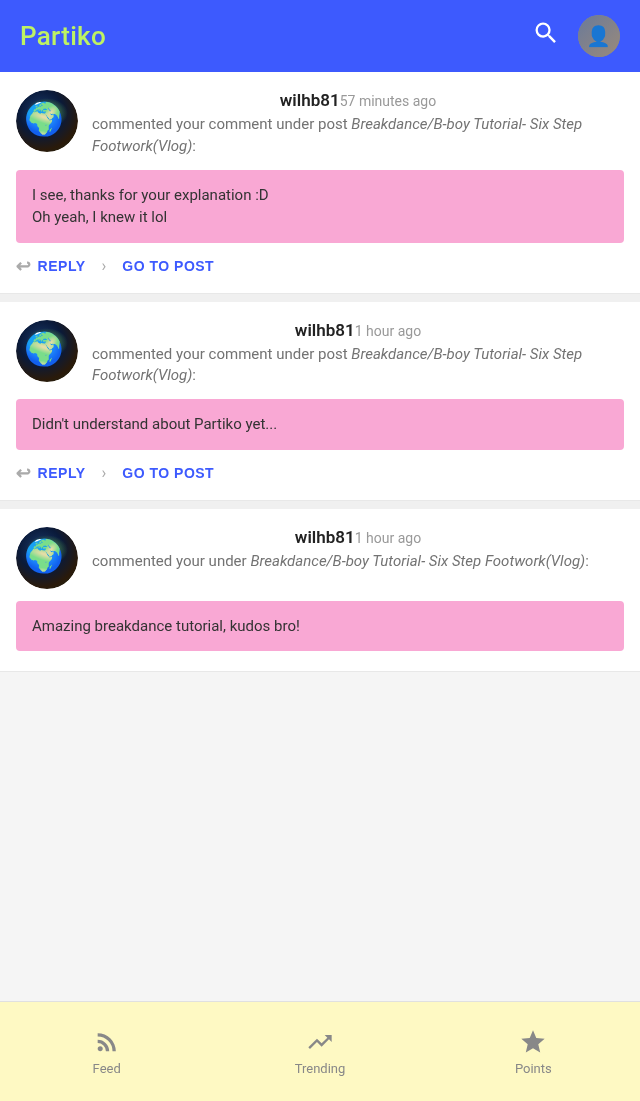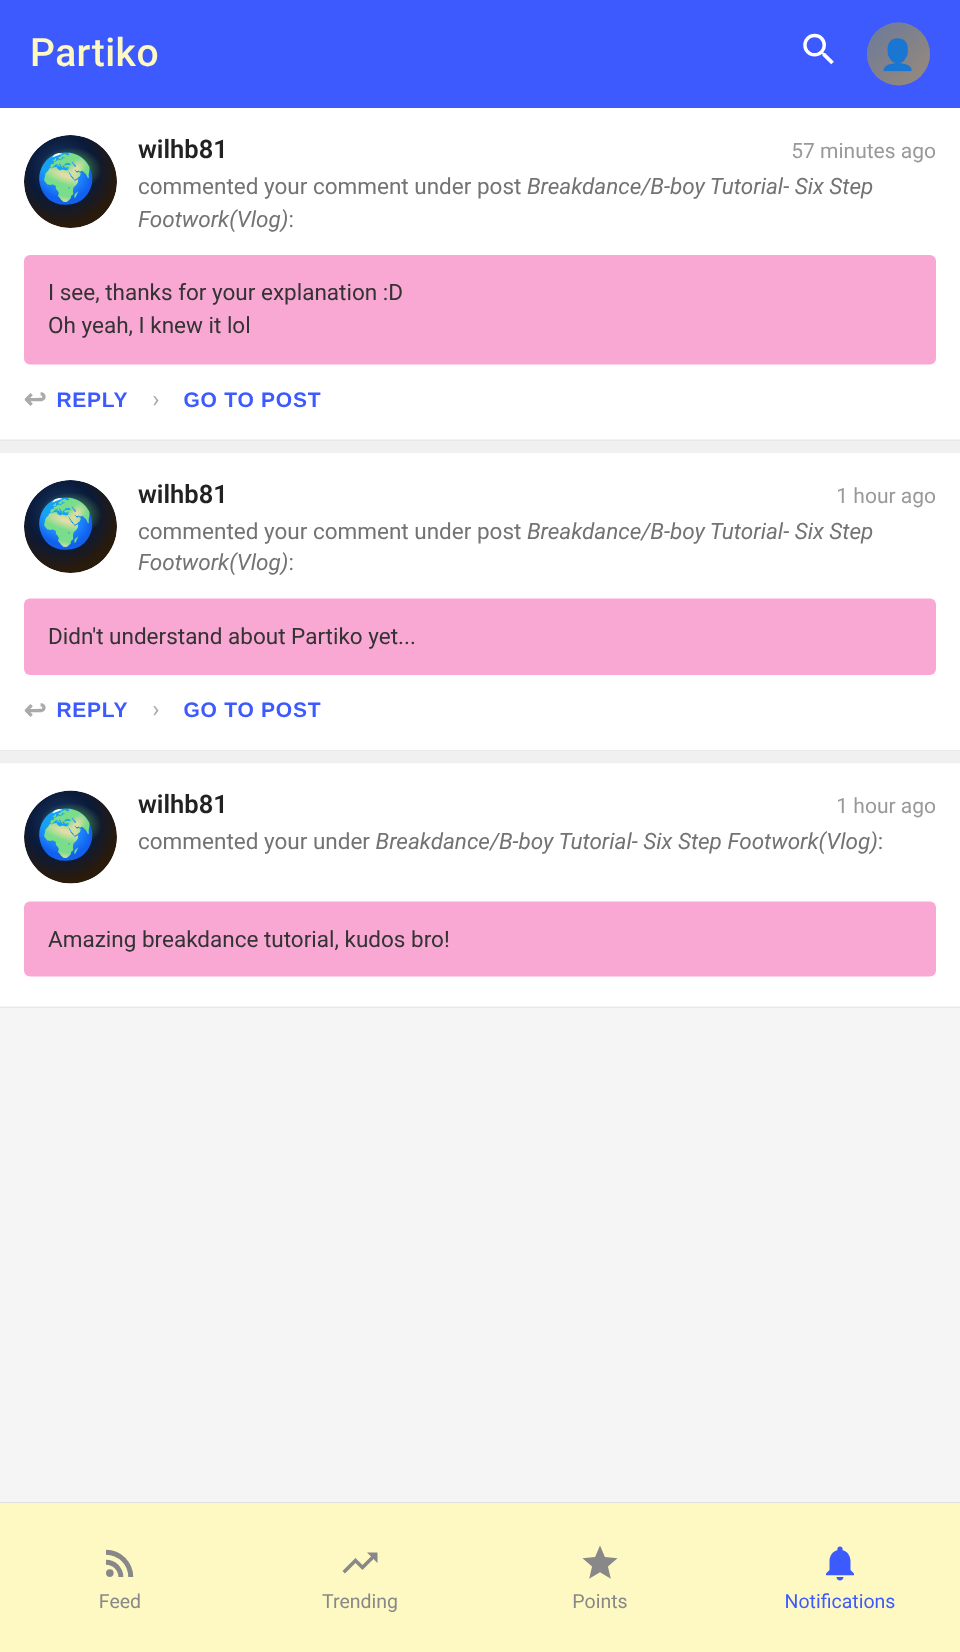--- a/index.html
+++ b/index.html
@@ -16,21 +16,21 @@
     
     .header {
       background: #3d5afe;
       height: 72px;
       display: flex;
       align-items: center;
       padding: 0 20px;
       justify-content: space-between;
     }
     .header-title {
-      color: #fef9c3;
+      color: #bef264;
       font-size: 26px;
       font-weight: 500;
       letter-spacing: 0.3px;
     }
     .header-icons {
       display: flex;
       align-items: center;
       gap: 18px;
     }
     .search-icon-wrap {
@@ -102,21 +102,21 @@
       position: absolute;
       top: 10px; left: 8px;
     }
 
     .notification-meta {
       flex: 1;
     }
 
     .meta-top {
       display: flex;
-      justify-content: space-between;
+      justify-content: center;
       align-items: baseline;
       margin-bottom: 4px;
     }
 
     .username {
       font-size: 17px;
       font-weight: 600;
       color: #222;
     }
 
@@ -346,20 +346,14 @@
     <span class="nav-label">Trending</span>
   </div>
 
   <div class="nav-item">
     <svg class="svg-icon" viewBox="0 0 24 24" fill="#888">
       <path d="M12 17.27L18.18 21l-1.64-7.03L22 9.24l-7.19-.61L12 2 9.19 8.63 2 9.24l5.46 4.73L5.82 21z"></path>
     </svg>
     <span class="nav-label">Points</span>
   </div>
 
-  <div class="nav-item">
-    <svg class="svg-icon" viewBox="0 0 24 24" fill="#3d5afe">
-      <path d="M12 22c1.1 0 2-.9 2-2h-4c0 1.1.9 2 2 2zm6-6v-5c0-3.07-1.64-5.64-4.5-6.32V4c0-.83-.67-1.5-1.5-1.5s-1.5.67-1.5 1.5v.68C7.63 5.36 6 7.92 6 11v5l-2 2v1h16v-1l-2-2z"></path>
-    </svg>
-    <span class="nav-label active">Notifications</span>
-  </div>
 
 </div>
 
 </body></html>

